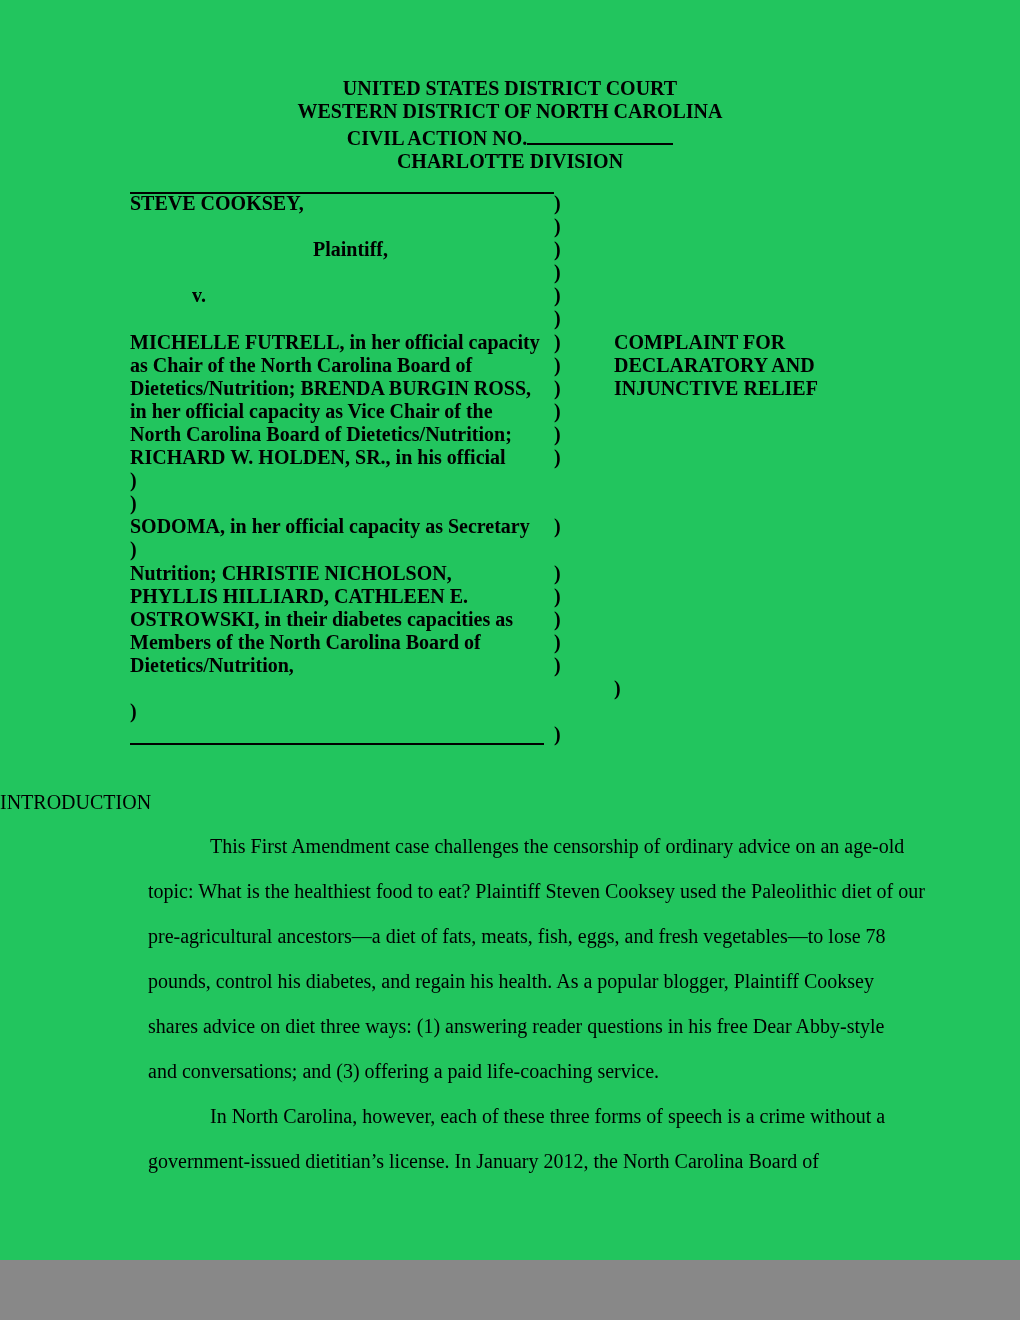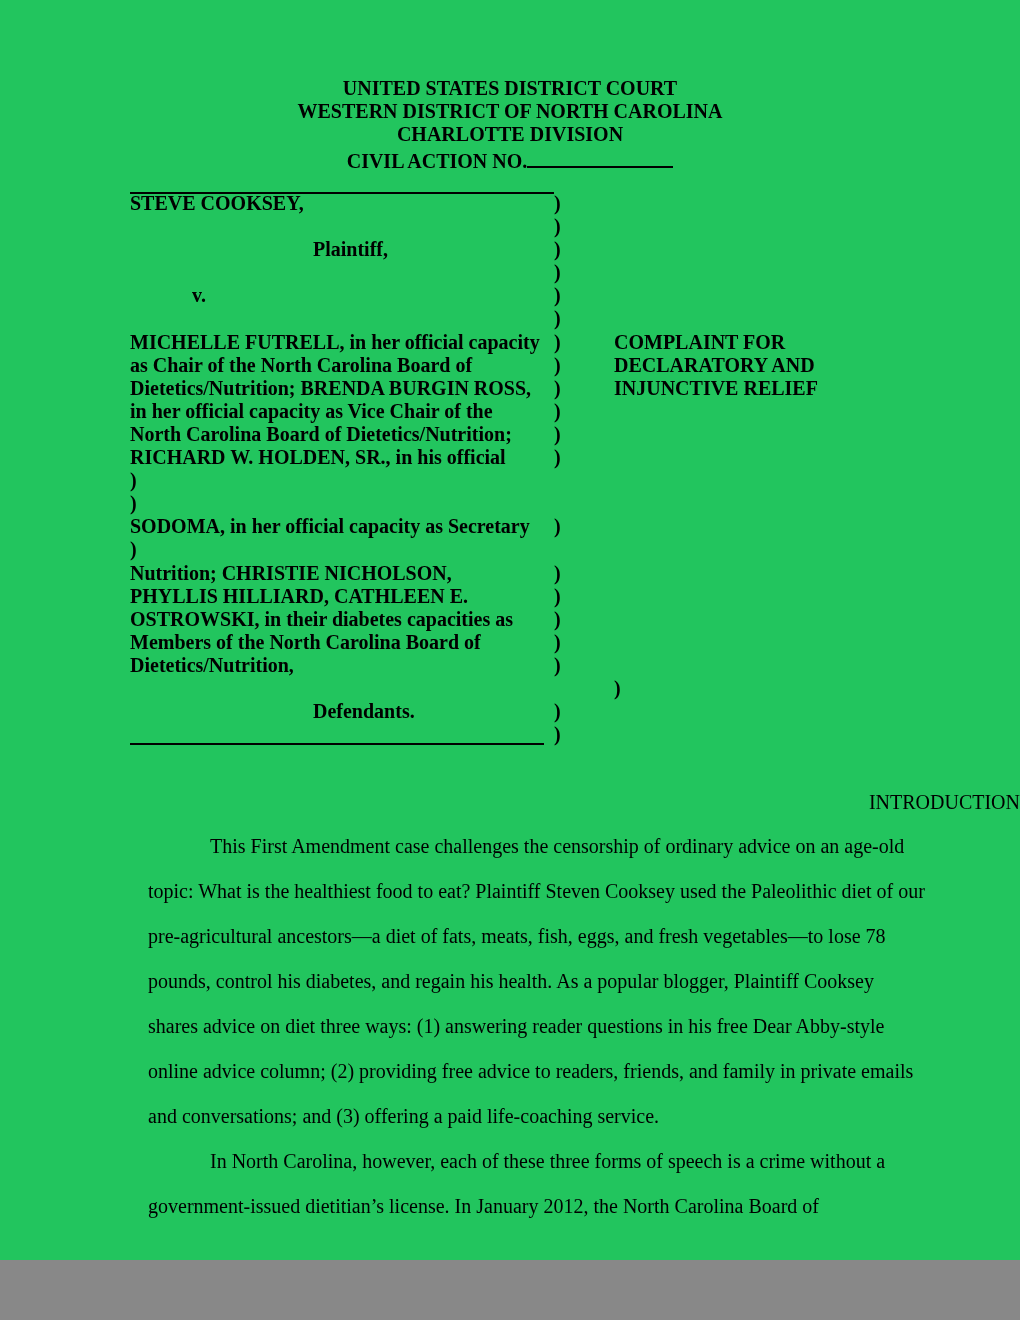--- a/index.html
+++ b/index.html
@@ -69,21 +69,21 @@
     height: 20px;
     border-bottom: 2px solid #000;
   }
 
   
   .intro-heading {
     position: absolute;
     top: 791px;
     left: 0;
     width: 100%;
-    text-align: right;
+    text-align: left;
     font-size: 20px;
     font-weight: normal;
     line-height: 23.1px;
   }
   .intro-body {
     position: absolute;
     top: 824px;
     left: 120px;
     width: 784px;
     font-size: 20px;
@@ -93,22 +93,22 @@
   .body-line.first-line { padding-left: 62px; }
 </style>
 </head>
 <body>
 
 <div class="page">
 
   <div class="header-block">
     <div>UNITED STATES DISTRICT COURT</div>
     <div>WESTERN DISTRICT OF NORTH CAROLINA</div>
+    <div><span>CIVIL ACTION NO.</span><span class="blank-line"></span></div>
     <div>CHARLOTTE DIVISION</div>
-    <div><span>CIVIL ACTION NO.</span><span class="blank-line"></span></div>
   </div>
 
   <div class="caption-block">
     <div class="caption-top-rule"></div>
     <div>
         <div class="caption-row">
           <div class="cap-left">STEVE COOKSEY,</div>
           <div class="cap-paren">)</div>
           <div class="cap-right"></div>
         </div>
@@ -208,21 +208,20 @@
           <div class="cap-left">Dietetics/Nutrition,</div>
           <div class="cap-paren">)</div>
           <div class="cap-right"></div>
         </div>
         <div class="caption-row paren-shifted">
           <div class="cap-left"></div>
           <div class="cap-paren"></div>
           <div class="cap-right">)</div>
         </div>
         <div class="caption-row indent-center">
-          <div class="cap-left">Defendants.</div>
           <div class="cap-paren">)</div>
           <div class="cap-right"></div>
         </div>
         <div class="caption-row closing-line">
           <div class="cap-left">
             <div class="bottom-rule"></div>
           </div>
           <div class="cap-paren">)</div>
           <div class="cap-right"></div>
         </div>
@@ -231,21 +230,20 @@
 
   <div class="intro-heading">INTRODUCTION</div>
 
   <div class="intro-body">
       <div>
         <div class="body-line first-line">This First Amendment case challenges the censorship of ordinary advice on an age-old</div>
         <div class="body-line">topic: What is the healthiest food to eat? Plaintiff Steven Cooksey used the Paleolithic diet of our</div>
         <div class="body-line">pre-agricultural ancestors—a diet of fats, meats, fish, eggs, and fresh vegetables—to lose 78</div>
         <div class="body-line">pounds, control his diabetes, and regain his health. As a popular blogger, Plaintiff Cooksey</div>
         <div class="body-line">shares advice on diet three ways: (1) answering reader questions in his free Dear Abby-style</div>
-        <div class="body-line">online advice column; (2) providing free advice to readers, friends, and family in private emails</div>
         <div class="body-line">and conversations; and (3) offering a paid life-coaching service.</div>
       </div>
       <div>
         <div class="body-line first-line">In North Carolina, however, each of these three forms of speech is a crime without a</div>
         <div class="body-line">government-issued dietitian’s license. In January 2012, the North Carolina Board of</div>
       </div>
     </div>
 
 </div>
 

